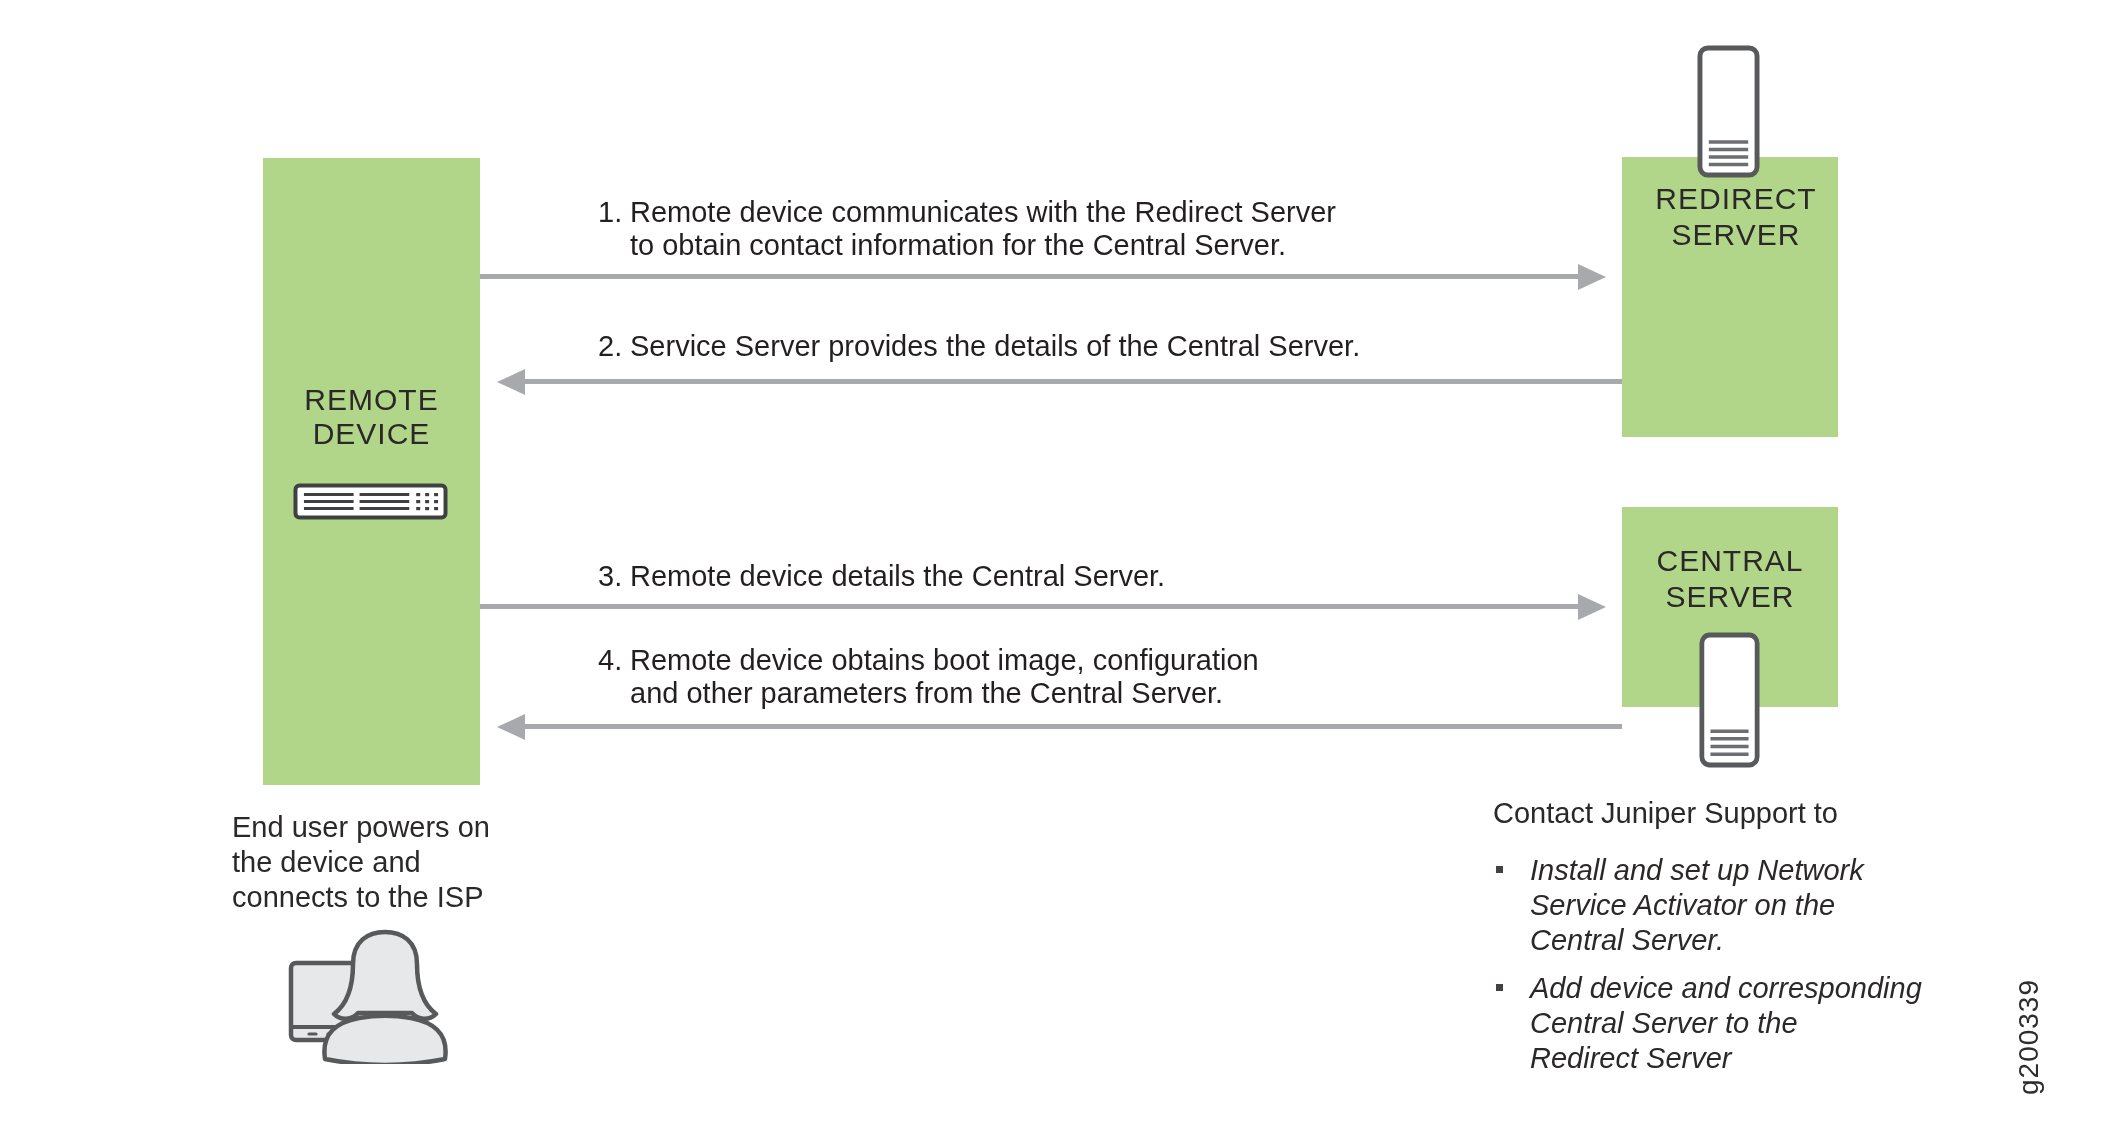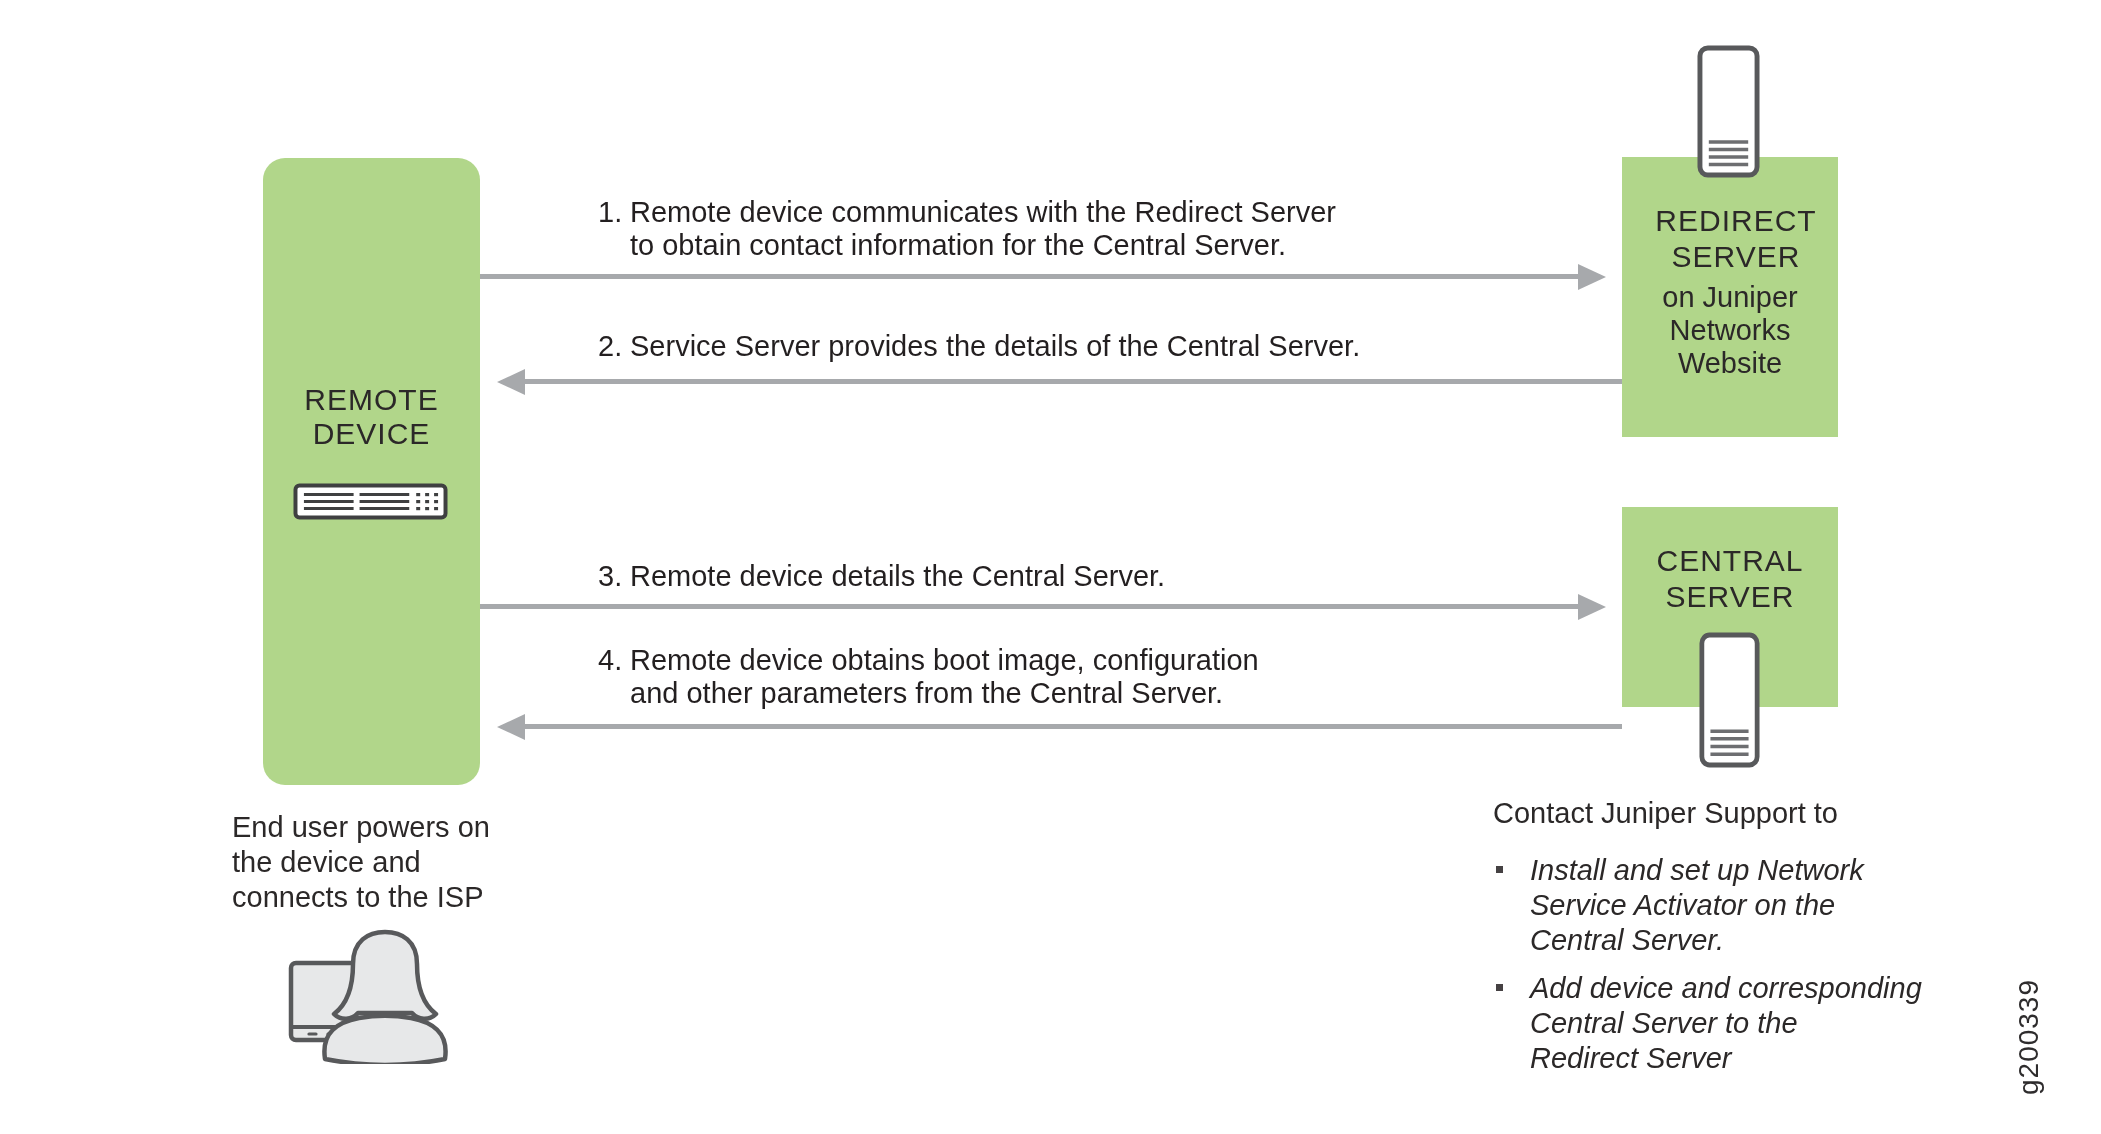--- a/index.html
+++ b/index.html
@@ -8,31 +8,31 @@
     --ink:#231f20;
     --stroke:#58595b;
     --fill-light:#e7e8e9;
   }
   *{margin:0;padding:0;box-sizing:border-box;}
   html,body{background:#fff;}
   body{font-family:"Liberation Sans", sans-serif;color:var(--ink);}
   .canvas{position:relative;width:2101px;height:1134px;background:#fff;overflow:hidden;}
 
   .box{position:absolute;background:var(--green);}
-  .box-remote{left:263px;top:158px;width:217px;height:627px;border-radius:22px;}
+  .box-remote{left:263px;top:158px;width:217px;height:627px;}
   .box-redirect{left:1622px;top:157px;width:216px;height:280px;}
   .box-central{left:1622px;top:507px;width:216px;height:200px;}
 
   .box-title{
     position:absolute;left:0;width:100%;
     text-align:center;font-size:30px;line-height:36px;
     letter-spacing:1px;color:#2b2828;white-space:pre-line;
   }
   .remote-label{top:225px;line-height:34px;}
-  .redirect-title{top:46px;padding-left:12px;}
+  .redirect-title{top:24px;padding-left:12px;}
   .redirect-subtitle{
     position:absolute;left:0;top:124px;width:100%;
     text-align:center;font-size:29px;line-height:33px;
     letter-spacing:0;color:#2b2828;white-space:pre-line;
   }
   .central-title{top:36px;}
 
   .icon-abs{position:absolute;}
   .rack-icon{left:293px;top:483px;width:155px;height:37px;}
   .tower-redirect{left:1697px;top:45px;width:63px;height:133px;}
@@ -103,23 +103,20 @@
         <rect x="142" y="17" width="4" height="3.2"></rect>
       <rect x="124" y="24" width="4" height="3.2"></rect>
         <rect x="133" y="24" width="4" height="3.2"></rect>
         <rect x="142" y="24" width="4" height="3.2"></rect>
     </g>
   </svg>
 
   <div class="box box-redirect">
     <div class="box-title redirect-title">REDIRECT
 SERVER</div>
-    <div class="redirect-subtitle">on Juniper
-Networks
-Website</div>
   </div>
   <svg class="icon-abs tower-redirect" viewBox="0 0 64 133" preserveAspectRatio="none">
     <rect x="3" y="3" width="58" height="127" rx="8" fill="#ffffff" stroke="#58595b" stroke-width="5"></rect>
     <g stroke="#6d6e71" stroke-width="3.4">
       <line x1="12" y1="97" x2="52" y2="97"></line>
         <line x1="12" y1="104.5" x2="52" y2="104.5"></line>
       <line x1="12" y1="112" x2="52" y2="112"></line>
         <line x1="12" y1="119.5" x2="52" y2="119.5"></line>
     </g>
   </svg>

